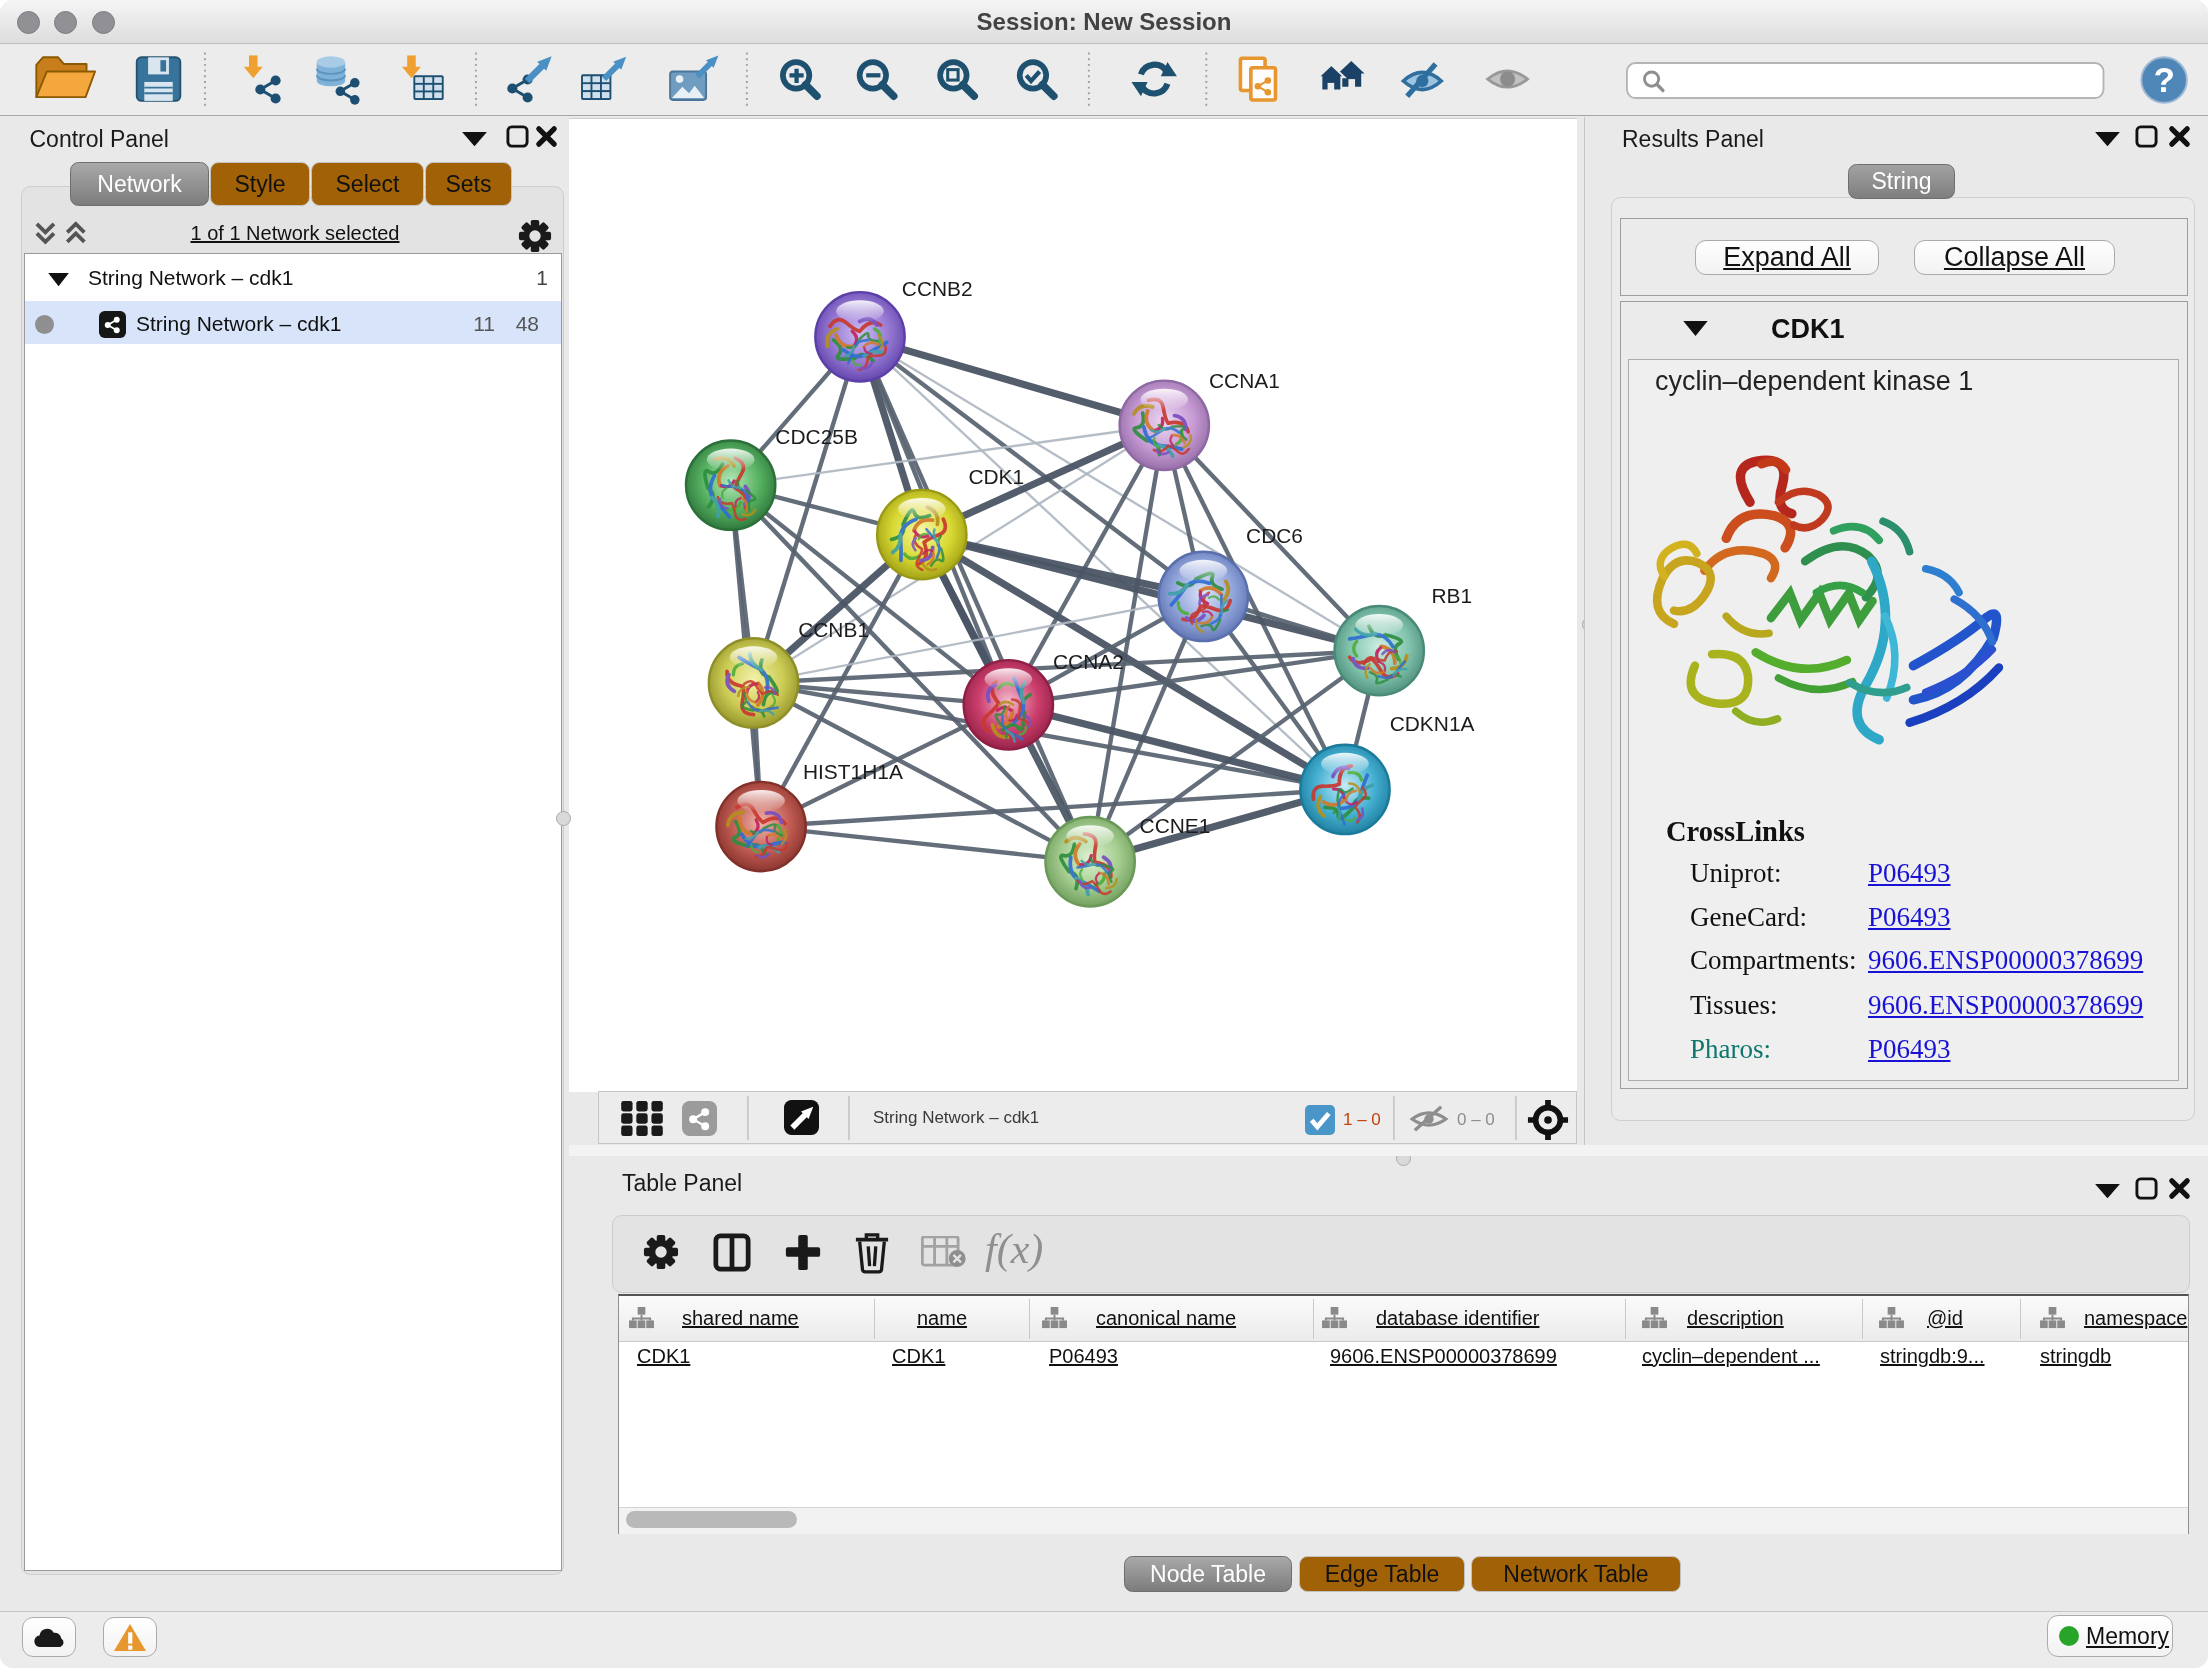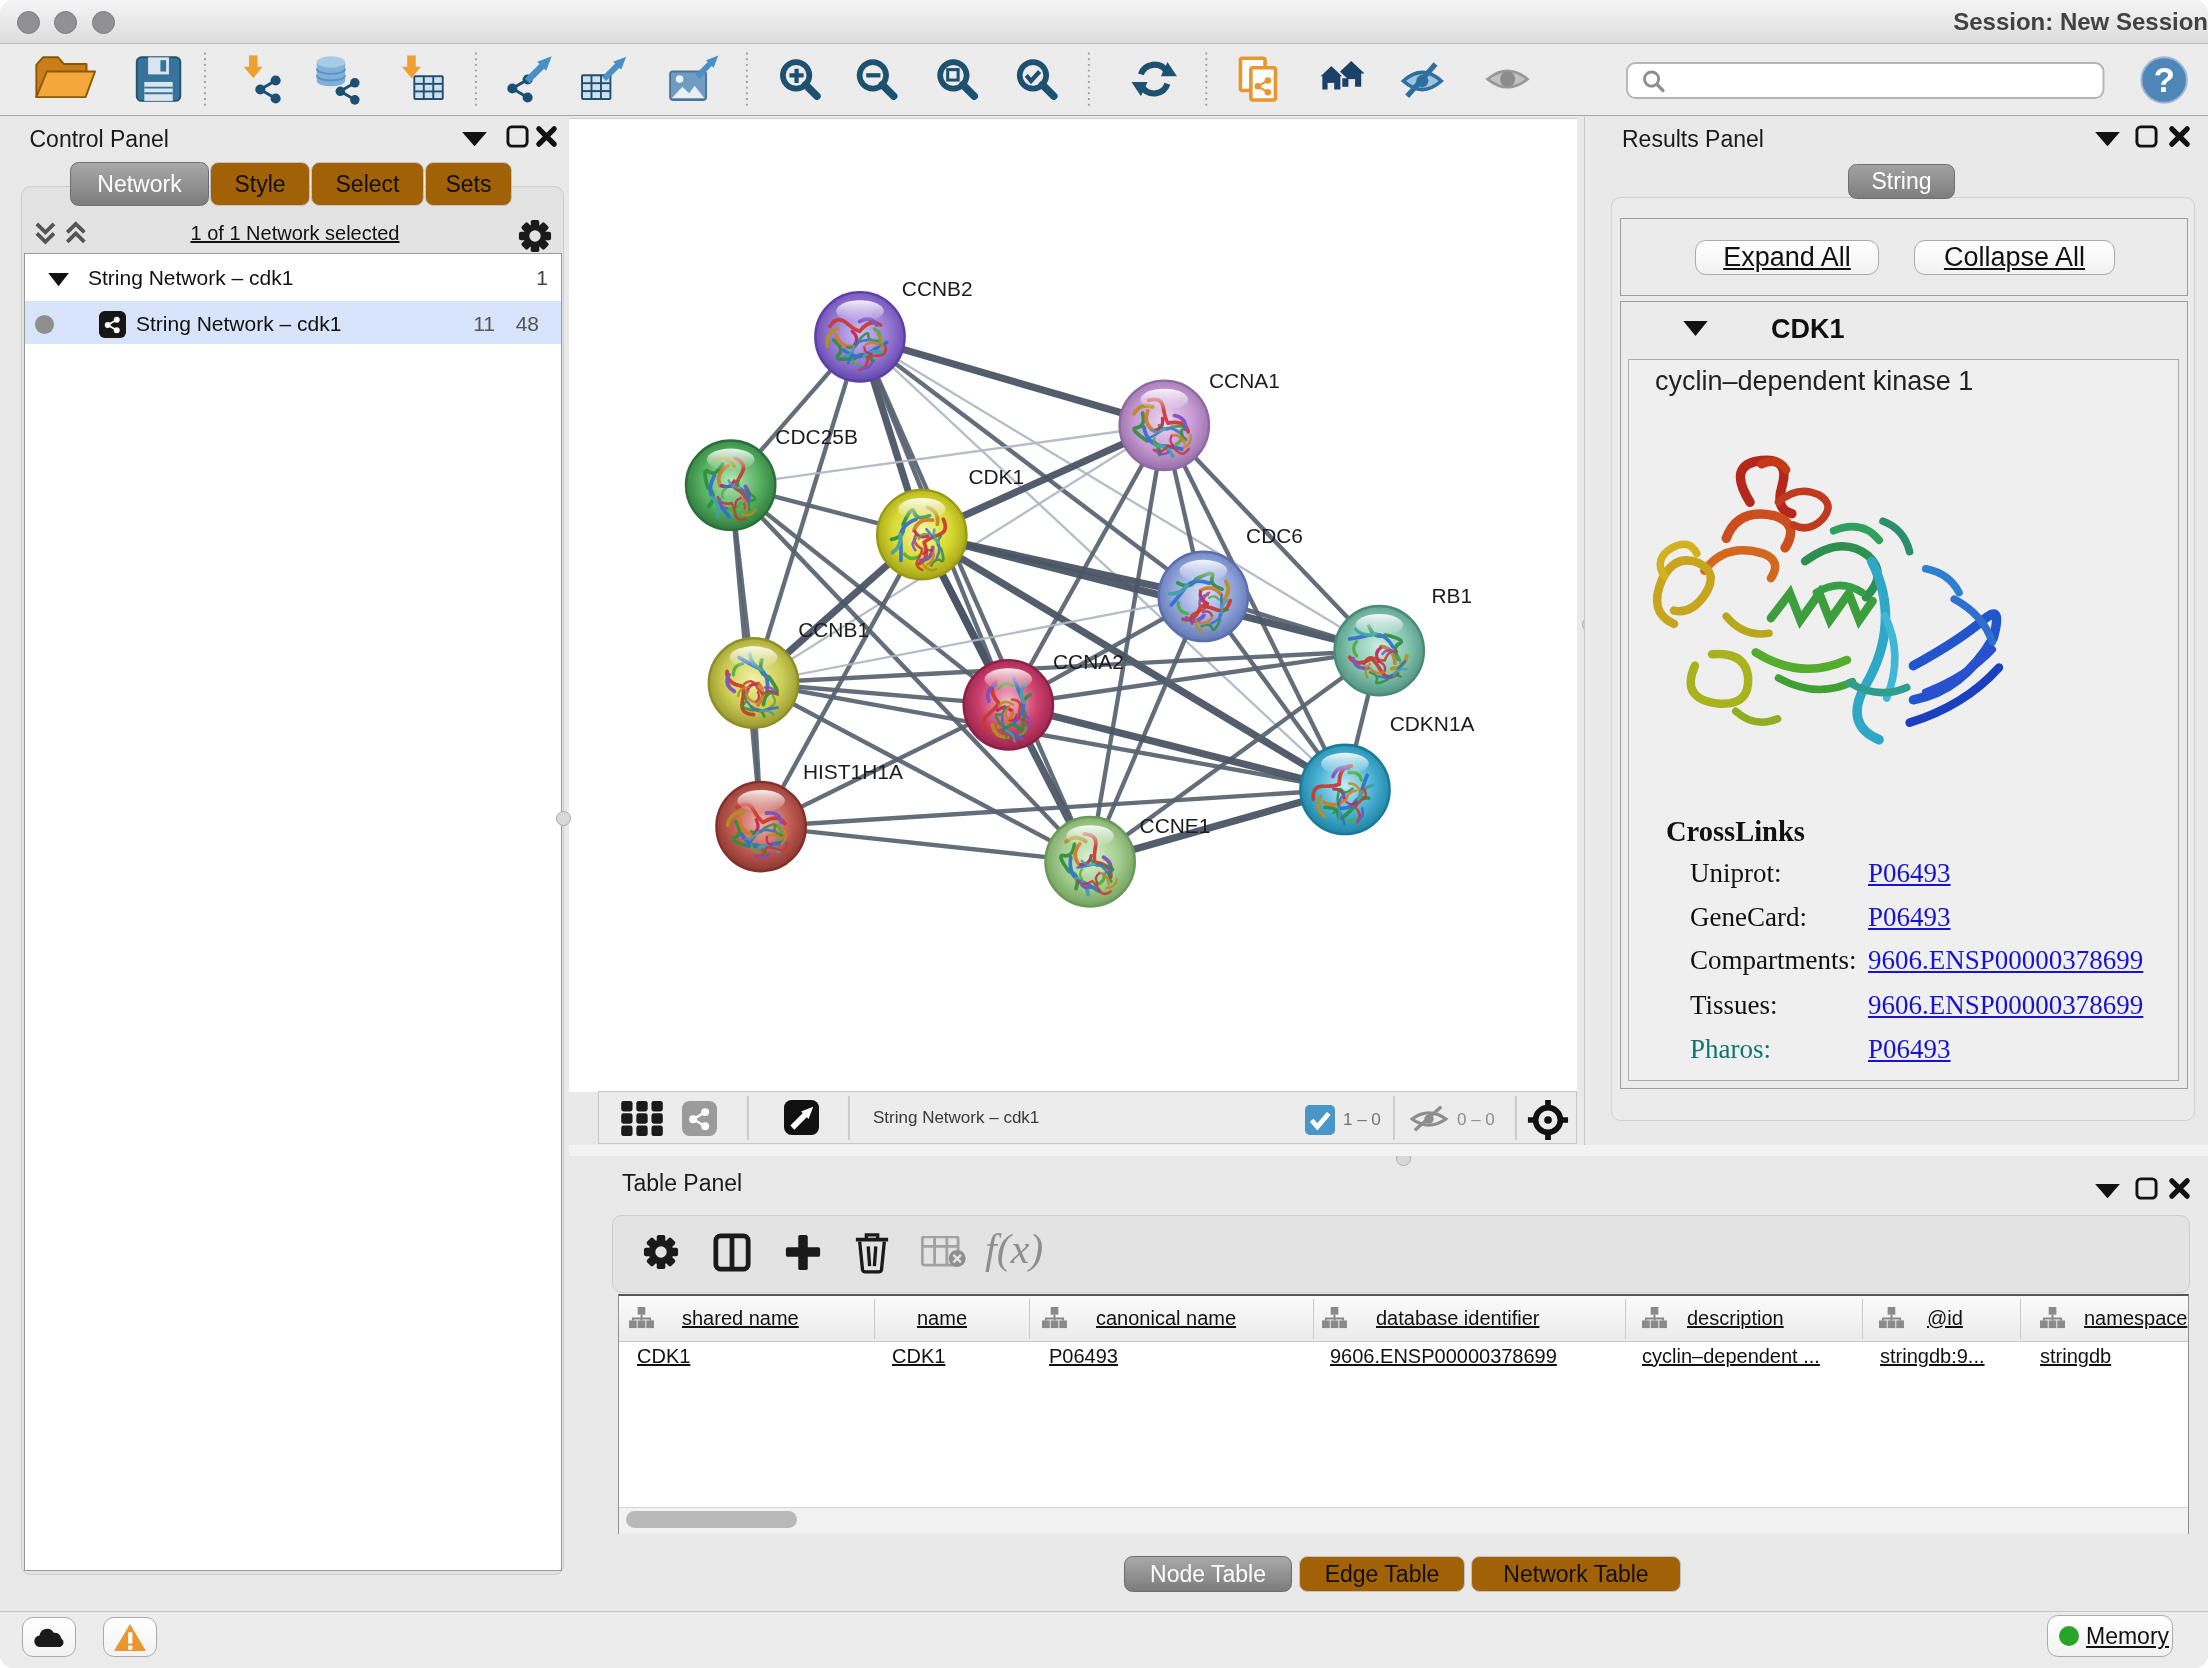--- a/index.html
+++ b/index.html
@@ -17,21 +17,21 @@
 .serif { font-family:Liberation Serif, serif;text-align:center; }
 a.lnk { color:#1812d6; text-decoration:underline; }
 </style></head>
 <body>
 <div id="win">
 
 <div class="abs" style="left:0;top:0;width:2208px;height:44px;background:linear-gradient(#f5f5f5,#dddddd);border-bottom:1px solid #bfbfbf"></div>
 <div class="abs" style="left:17px;top:10.5px;width:23px;height:23px;border-radius:50%;background:#919095;border:1.4px solid #7e7c82"></div>
 <div class="abs" style="left:54px;top:10.5px;width:23px;height:23px;border-radius:50%;background:#919095;border:1.4px solid #7e7c82"></div>
 <div class="abs" style="left:92px;top:10.5px;width:23px;height:23px;border-radius:50%;background:#919095;border:1.4px solid #7e7c82"></div>
-<div class="abs" style="left:0;top:7.6px;width:2208px;text-align:right;font-size:24px;font-weight:bold;color:#424242">Session: New Session</div>
+<div class="abs" style="left:0;top:7.6px;width:2208px;text-align:center;font-size:24px;font-weight:bold;color:#424242">Session: New Session</div>
 
 <div class="abs" style="left:0;top:45px;width:2208px;height:71px;background:#ececec;border-bottom:1.9px solid #a6a6a6"></div>
 <div class="abs" style="left:0;top:45px"><svg id="toolbar" width="2208" height="72" viewBox="0 0 2322 76">
         <g transform="translate(62,36)">
           <g stroke="#8a5a00" stroke-width="2" stroke-linejoin="round">
 <path d="M-28,19 V-15 l7,-8 h16 l6,7 h24 v8 Z" fill="#c87f1b"></path>
 <path d="M-28,19 L-17,-8 H34 L24,19 Z" fill="#f3a73c"></path>
           </g>
         </g>
 <g transform="translate(163,36)">
@@ -570,21 +570,21 @@
       <line x1="2" y1="0" x2="2" y2="46" stroke="#c9c9c9" stroke-width="2"></line>
     </svg>
 <svg class="abs" style="left:847px;top:1096px" width="3.8" height="44" viewBox="0 0 4 46">
       <line x1="2" y1="0" x2="2" y2="46" stroke="#c9c9c9" stroke-width="2"></line>
     </svg>
 <div class="abs" style="left:873px;top:1108px;font-size:17px;color:#3a3a3a">String Network – cdk1</div>
 <div class="abs" style="left:1305px;top:1105px;width:29.5px;height:29.5px;background:#4a96c8;border-radius:4.8px"></div>
 <svg class="abs" style="left:1305px;top:1105px" width="29.5" height="29.5" viewBox="0 0 31 31">
       <path d="M7,16 l6,7 12,-14" stroke="#fff" stroke-width="5" fill="none"></path>
     </svg>
-<div class="abs" style="left:1343px;top:1110px;font-size:17px;color:#737373">1 – 0</div>
+<div class="abs" style="left:1343px;top:1110px;font-size:17px;color:#c2410c">1 – 0</div>
 <svg class="abs" style="left:1392px;top:1096px" width="3.8" height="44" viewBox="0 0 4 46">
       <line x1="2" y1="0" x2="2" y2="46" stroke="#c9c9c9" stroke-width="2"></line>
     </svg>
 <svg class="abs" style="left:1408px;top:1103px" width="42" height="32" viewBox="0 0 44 34">
 <path d="M4,17 Q22,4 40,17 Q22,30 4,17 Z" fill="none" stroke="#8d8d8d" stroke-width="3.2"></path>
 <circle cx="22" cy="17" r="5" fill="#8d8d8d"></circle>
 <path d="M7,29 L35,4" stroke="#8d8d8d" stroke-width="3.6"></path>
     </svg>
 <div class="abs" style="left:1457px;top:1110px;font-size:17px;color:#8d8d8d">0 – 0</div>
 <svg class="abs" style="left:1514px;top:1096px" width="3.8" height="44" viewBox="0 0 4 46">

